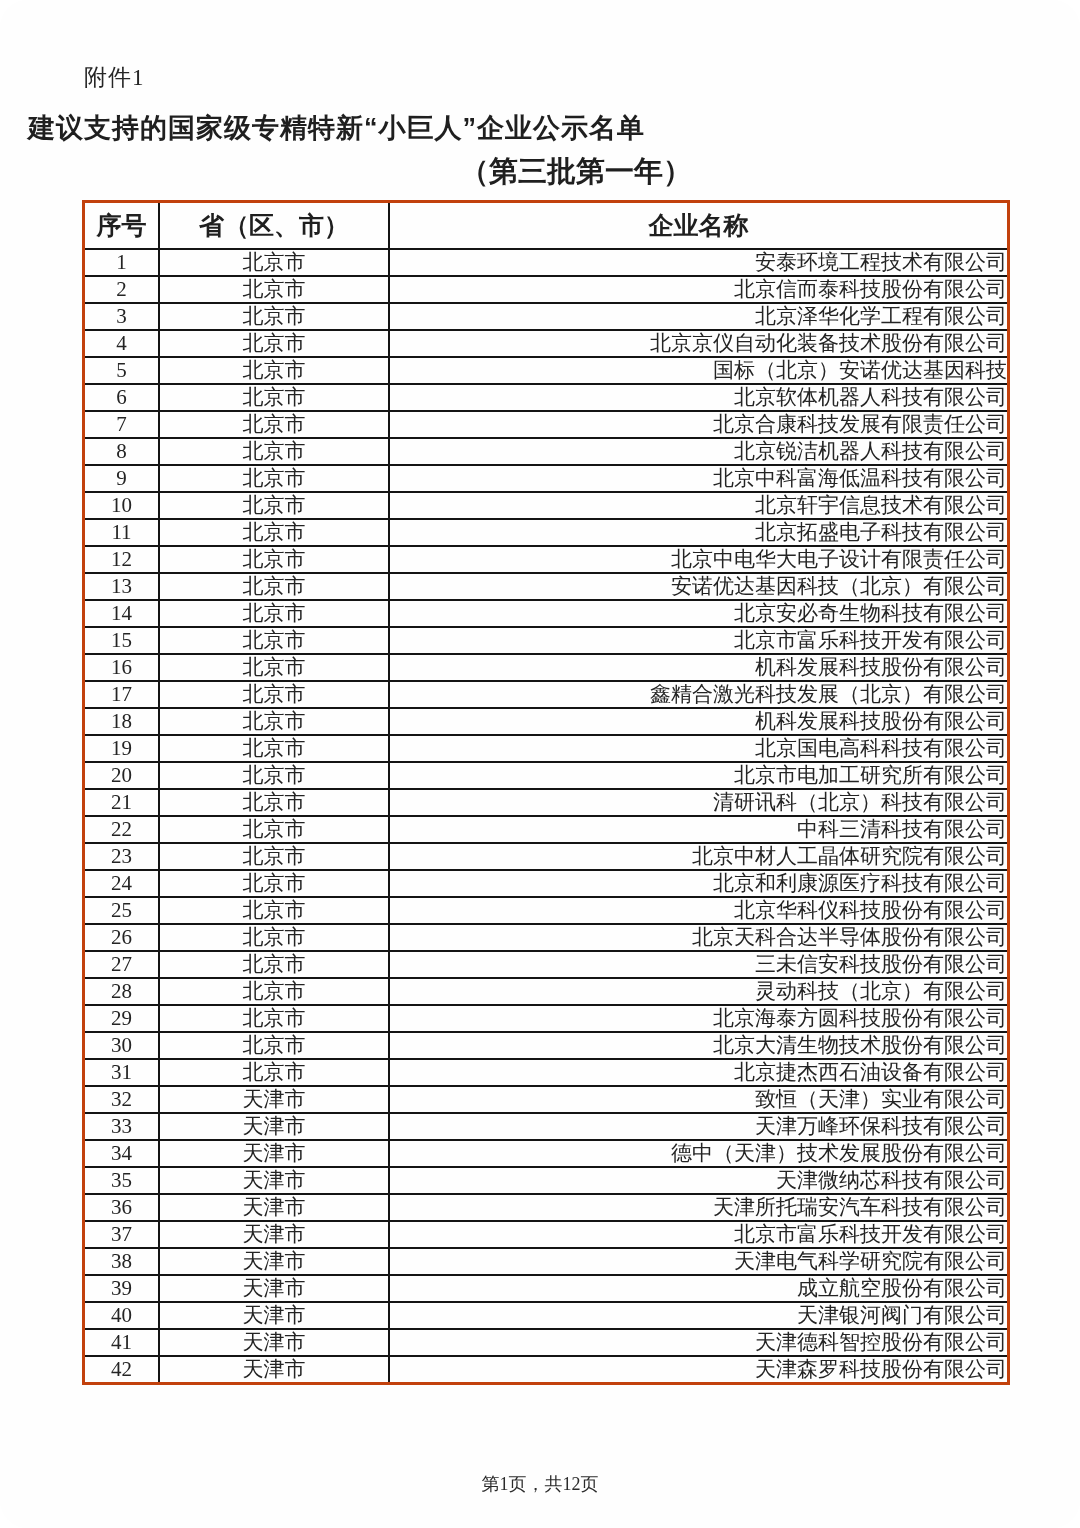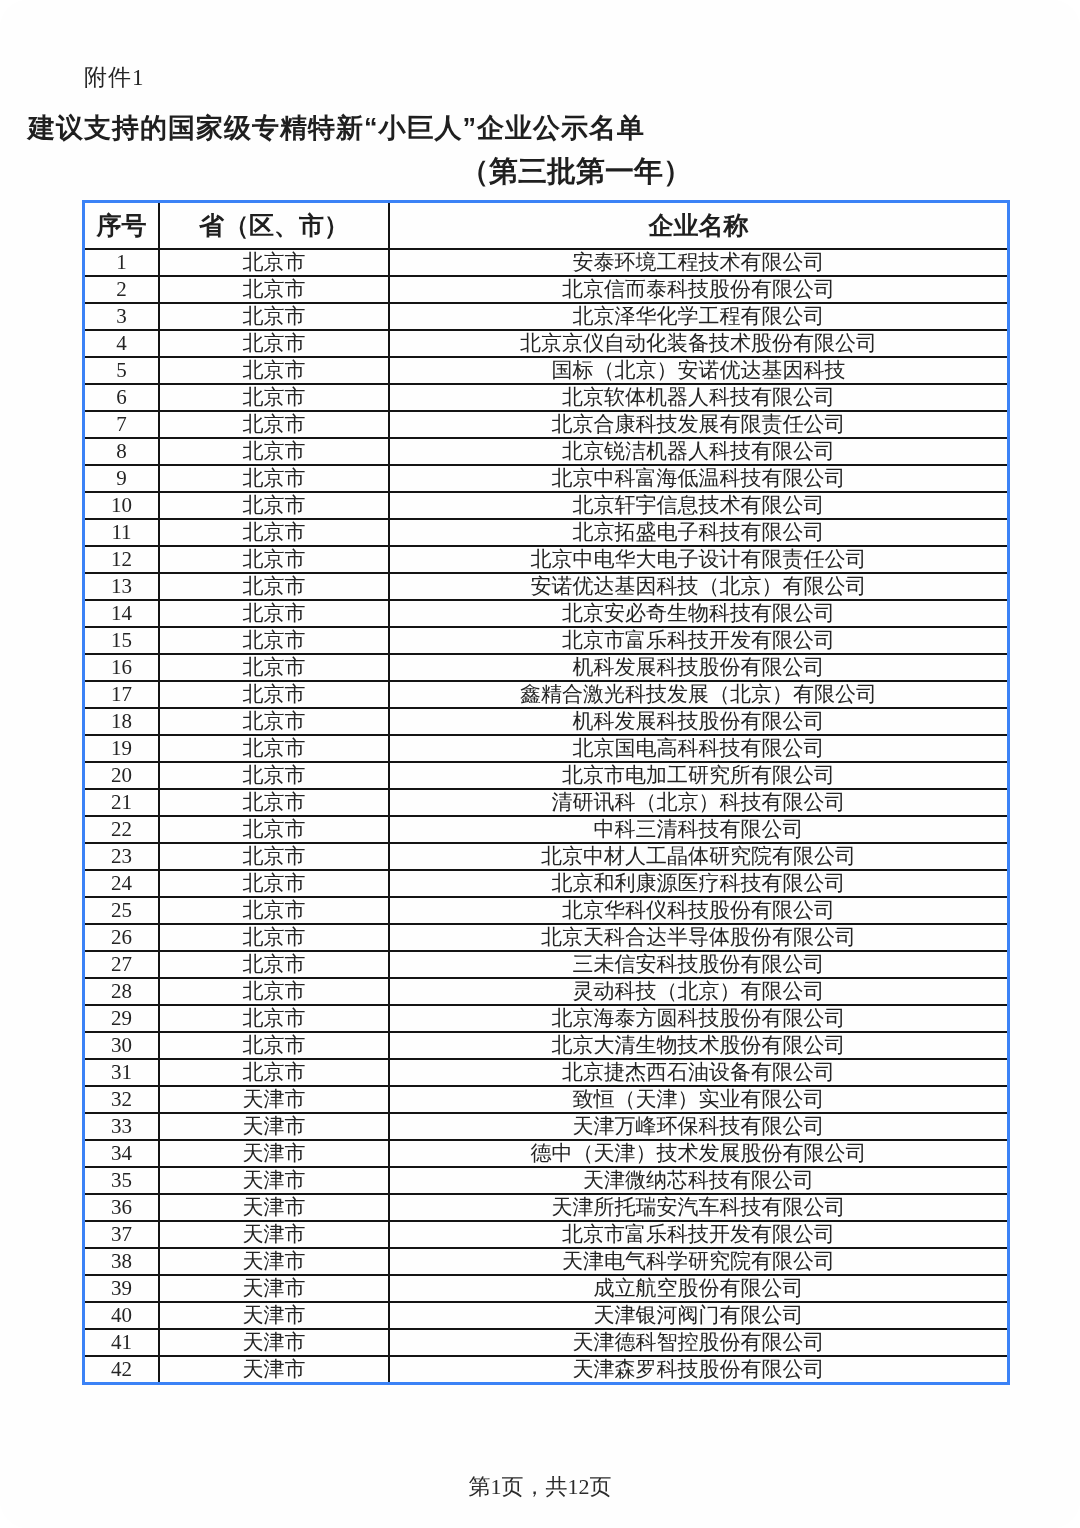--- a/index.html
+++ b/index.html
@@ -49,21 +49,21 @@
     font-family: "Liberation Sans", "DejaVu Sans", sans-serif;
     padding-left: 36px;
   }
   table.roster {
     position: absolute;
     left: 82px;
     top: 200px;
     width: 918px;
     border-collapse: collapse;
     table-layout: fixed;
-    border: 3px solid #3b82f6;
+    border: 3px solid #c2410c;
   }
   table.roster th,
   table.roster td {
     border: 2px solid #141414;
     overflow: hidden;
     white-space: nowrap;
   }
   table.roster thead th {
     height: 45px;
     font-size: 25px;
@@ -76,28 +76,28 @@
     height: 25px;
     font-size: 21px;
     padding: 0;
     line-height: 25px;
     color: #242424;
   }
   .col-no   { width: 73px; }
   .col-prov { width: 228px; }
   .col-comp { width: 617px; }
   td.col-no, td.col-prov { text-align: center; }
-  td.col-comp { text-align: center; padding-left: 9px; }
+  td.col-comp { text-align: right; padding-left: 9px; }
   .footer {
     position: absolute;
     top: 1472px;
     left: 0;
     width: 100%;
     text-align: center;
-    font-size: 22px;
+    font-size: 18px;
     color: #2b2b2b;
   }
 </style>
 </head>
 <body>
 
 <div class="page">
 
   <div class="attachment">附件1</div>
 

